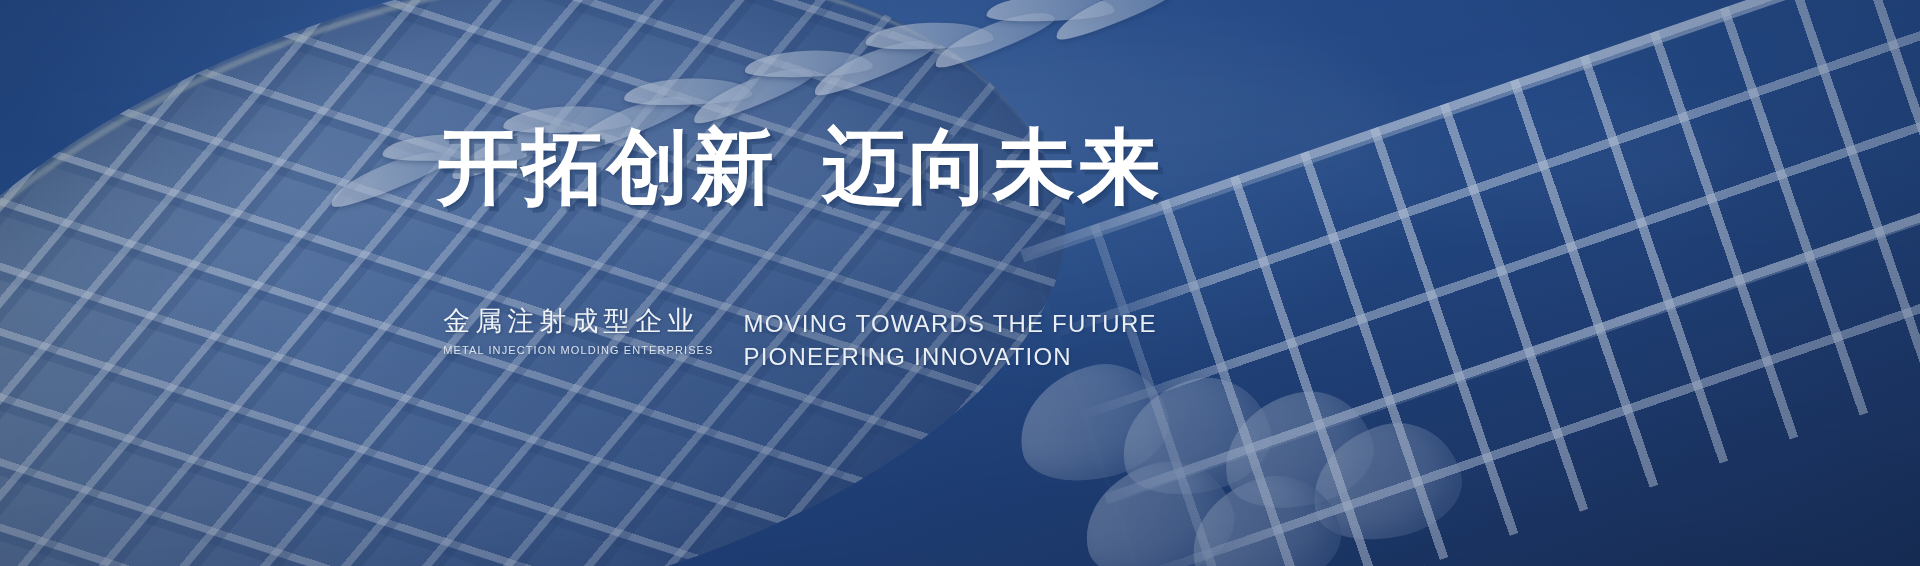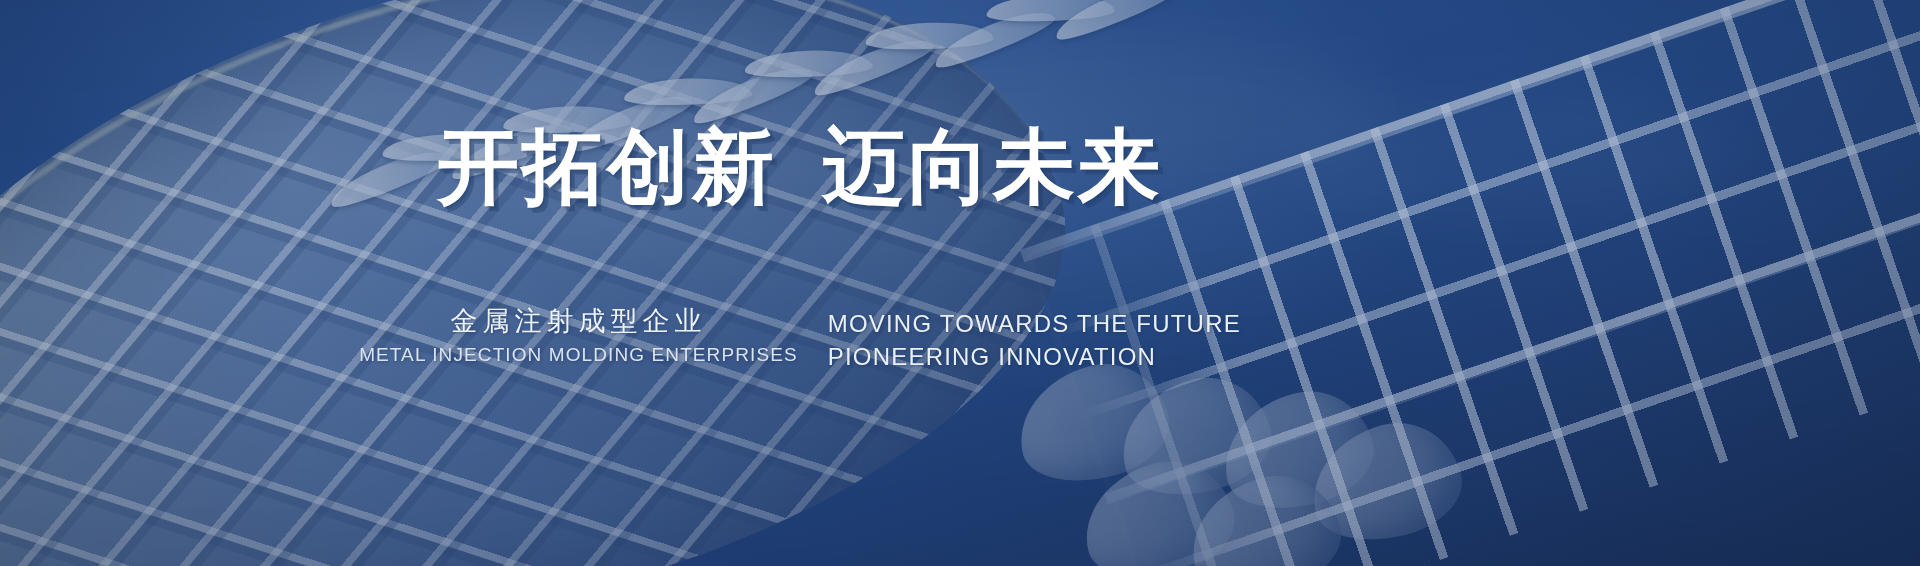--- a/index.html
+++ b/index.html
@@ -210,32 +210,32 @@
 
   .sub {
     position: absolute;
     left: 0; top: 305px;
     width: 1600px;
     display: flex;
     justify-content: center;
     align-items: flex-start;
     gap: 30px;
   }
-  .subLeft { text-align: center; }
+  .subLeft { text-align: left; }
   .subCn {
     color: #eef2f7;
     font-size: 27px;
     letter-spacing: 5px;
     line-height: 1.25;
     white-space: nowrap;
     text-shadow: 1px 1px 3px rgba(20,44,84,0.45);
   }
   .subEnSmall {
     color: #dbe3ee;
-    font-size: 19px;
+    font-size: 11px;
     letter-spacing: 1.1px;
     margin-top: 5px;
     white-space: nowrap;
     text-shadow: 1px 1px 3px rgba(20,44,84,0.45);
   }
   .subRight {
     text-align: left;
     padding-top: 2px;
   }
   .subEnLine {

